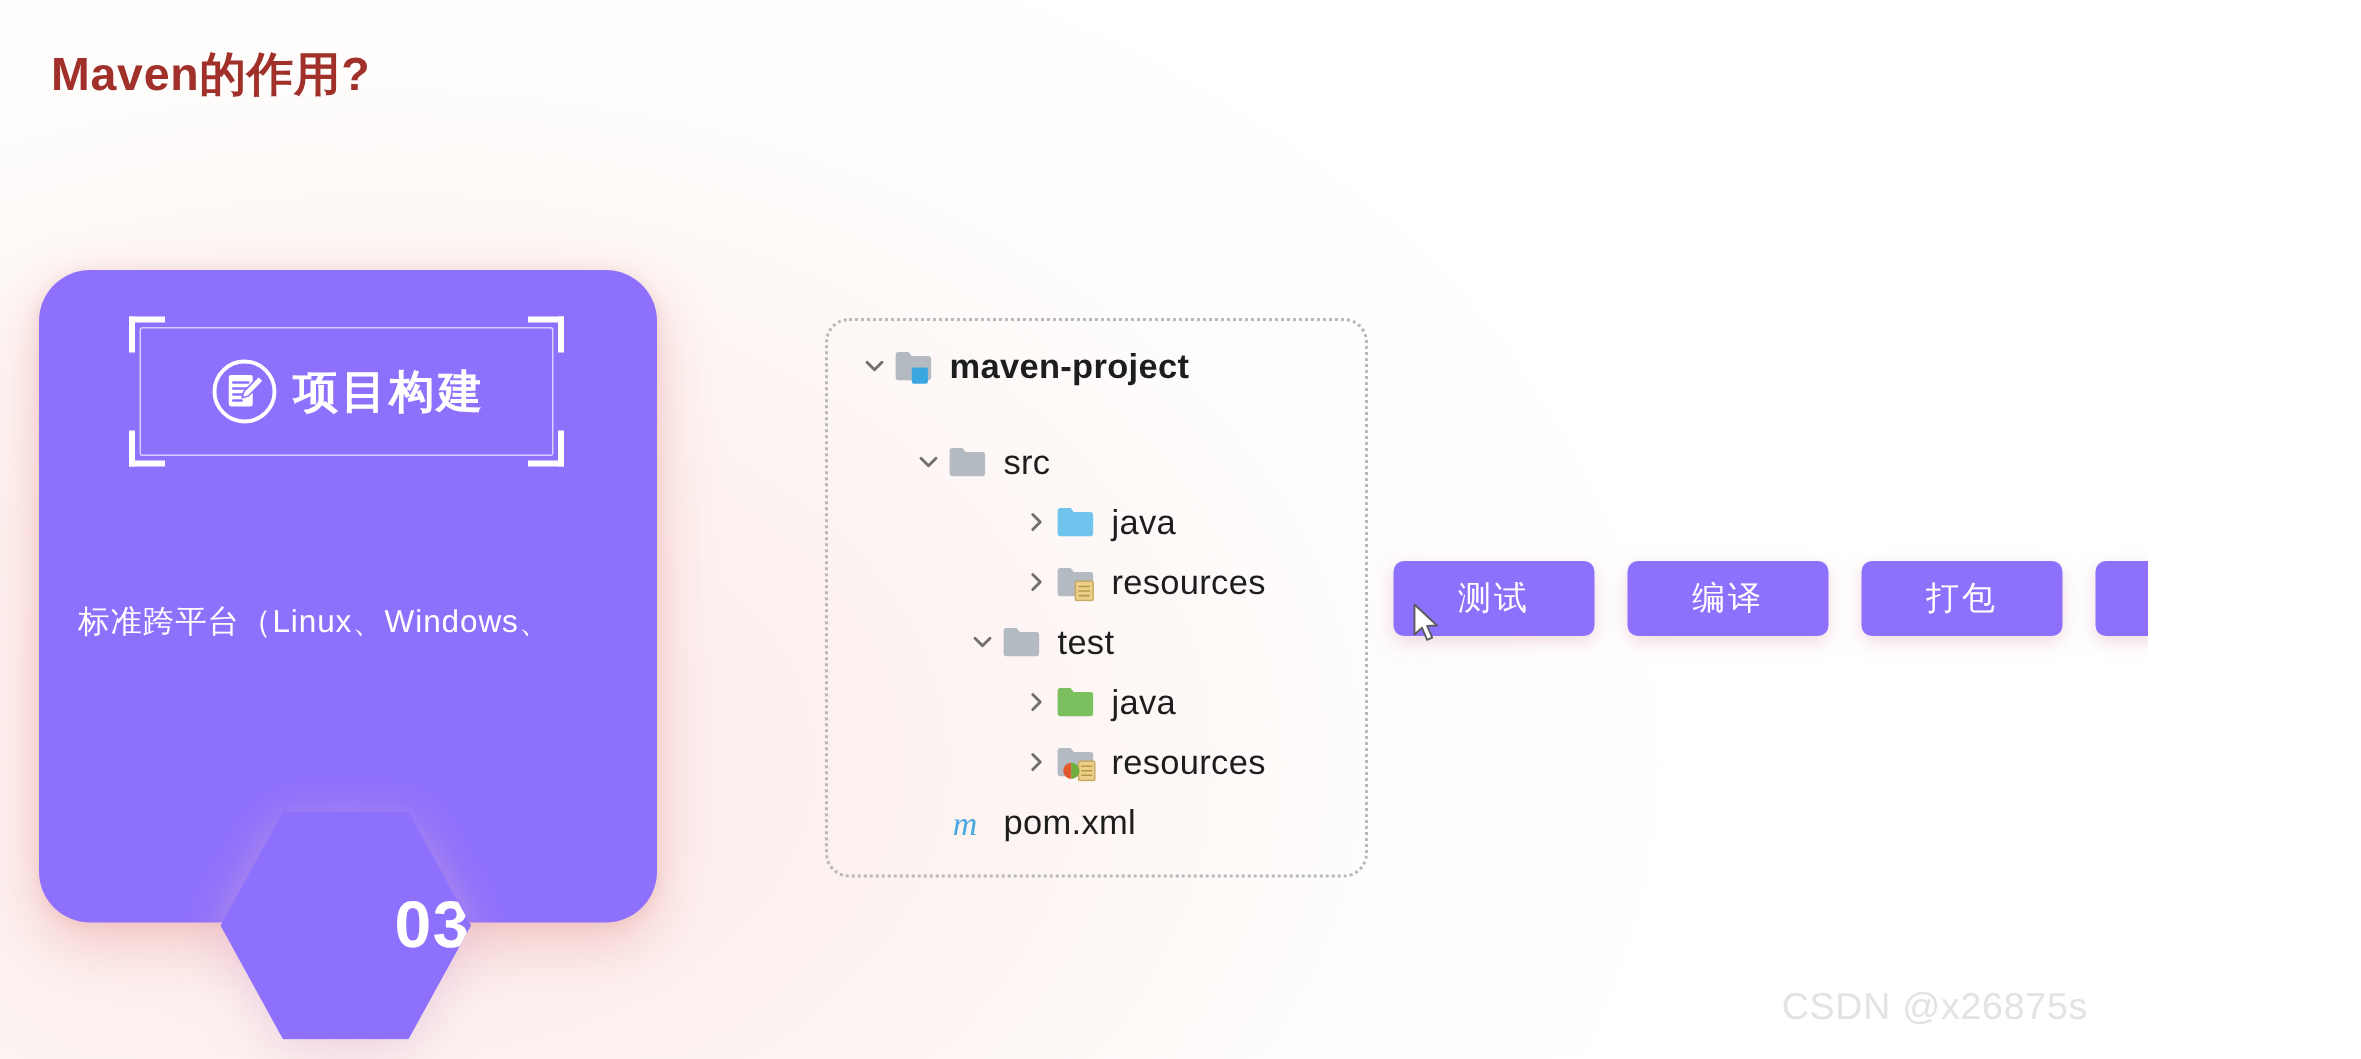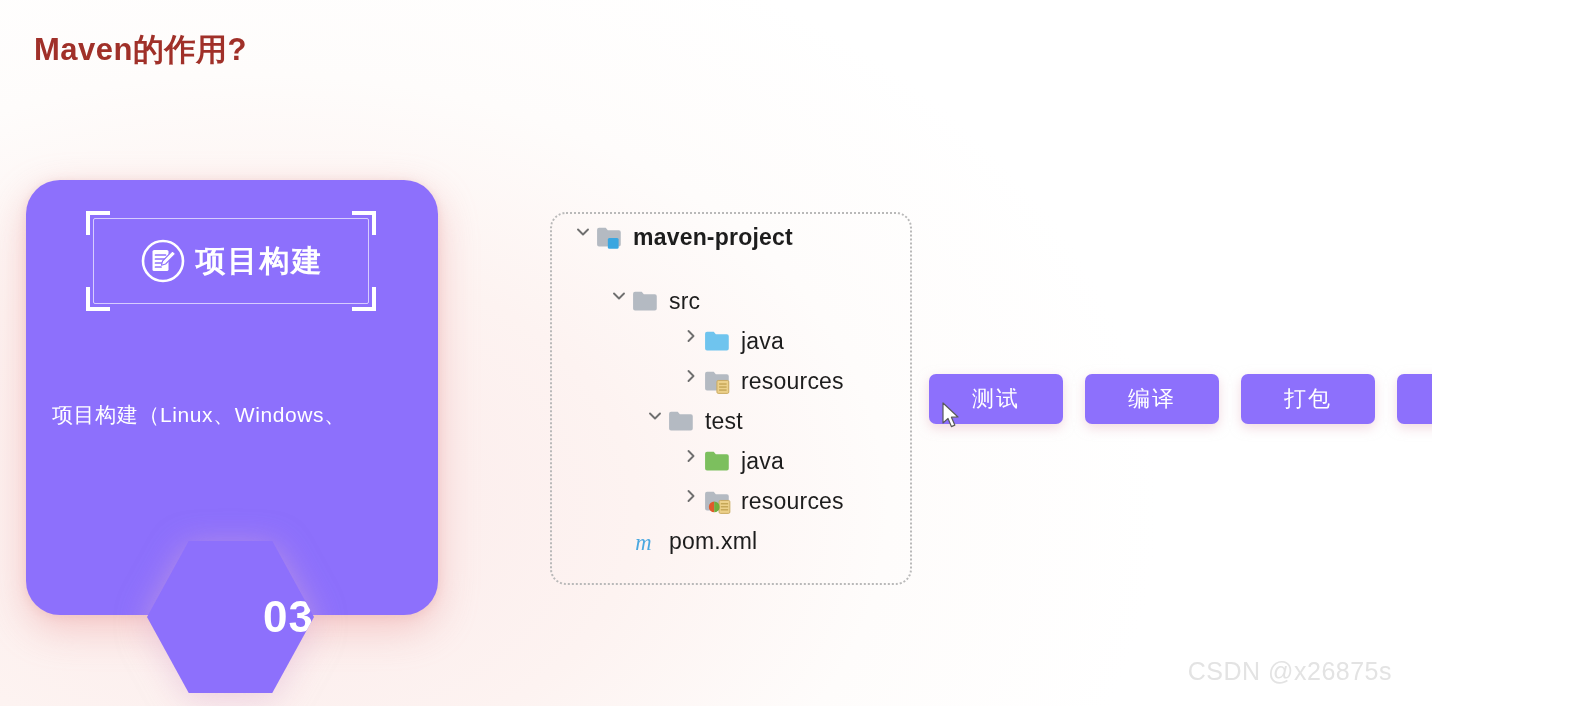--- a/index.html
+++ b/index.html
@@ -142,21 +142,21 @@
     background: transparent;
   }
   .tree-list {
     position: absolute;
     left: 0;
     top: 10px;
     width: 100%;
   }
   .tree-row {
     display: flex;
-    align-items: flex-start;
+    align-items: center;
     height: 40px;
     white-space: nowrap;
   }
   .twisty {
     width: 26px;
     flex: 0 0 26px;
     display: flex;
     align-items: center;
     justify-content: center;
     color: #6e6e6e;
@@ -244,21 +244,21 @@
               <line x1="16.5" y1="30" x2="22" y2="30"></line>
             </g>
             <path d="M33.5 13.8 L36.6 16.9 L26.6 27 L22.4 28.2 L23.6 24 Z" fill="#ffffff" stroke="#8d70fc" stroke-width="1.1" stroke-linejoin="round"></path>
           </svg>
         </span>
         <span class="frame-label">项目构建</span>
       </div>
     </div>
 
     <div class="card-desc">
-      <div>项目构建（Linux、Windows、</div>
+      <div>标准跨平台（Linux、Windows、</div>
     </div>
   </div>
 
   <div class="hex-wrap">
     <div class="hex">
       <span class="hex-num">03</span>
     </div>
   </div>
 
   <div class="tree-box">

